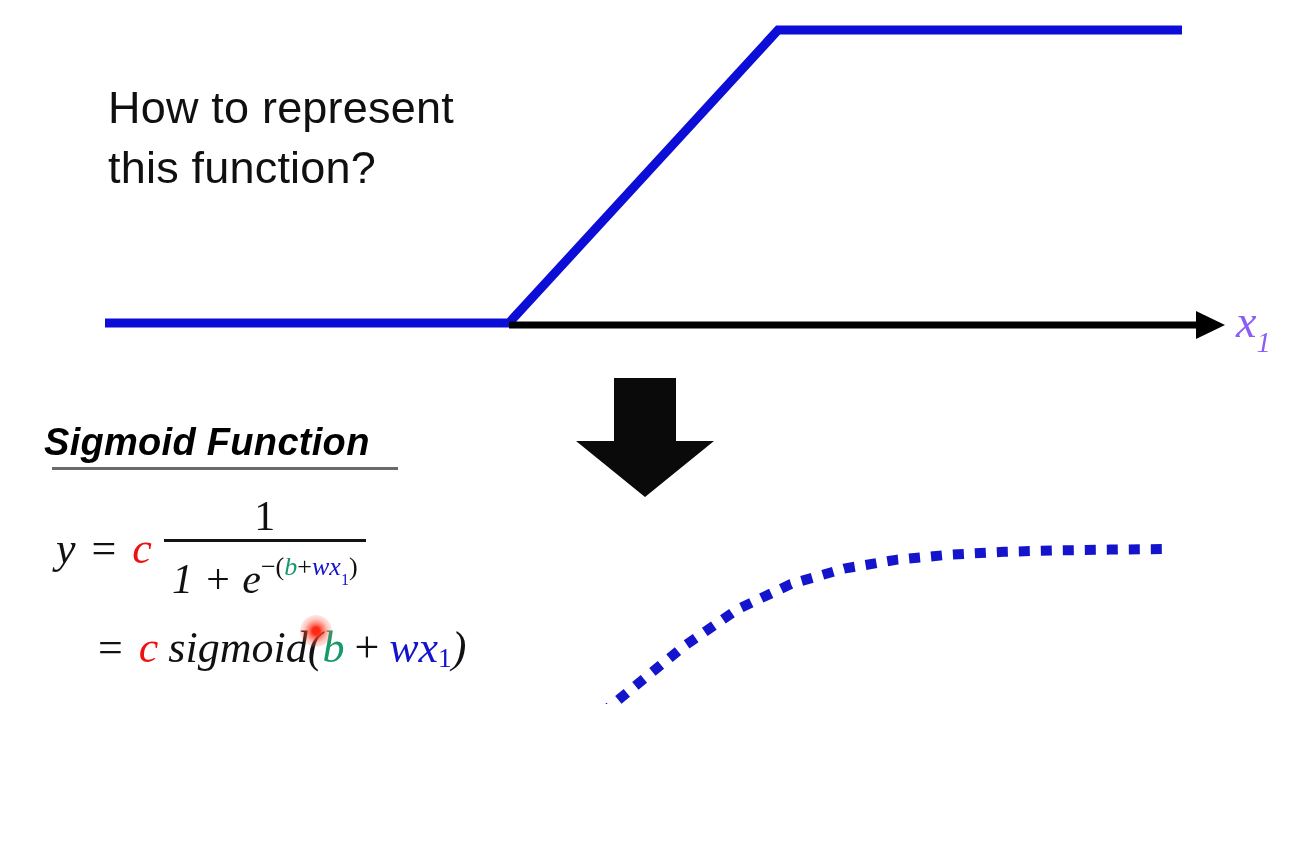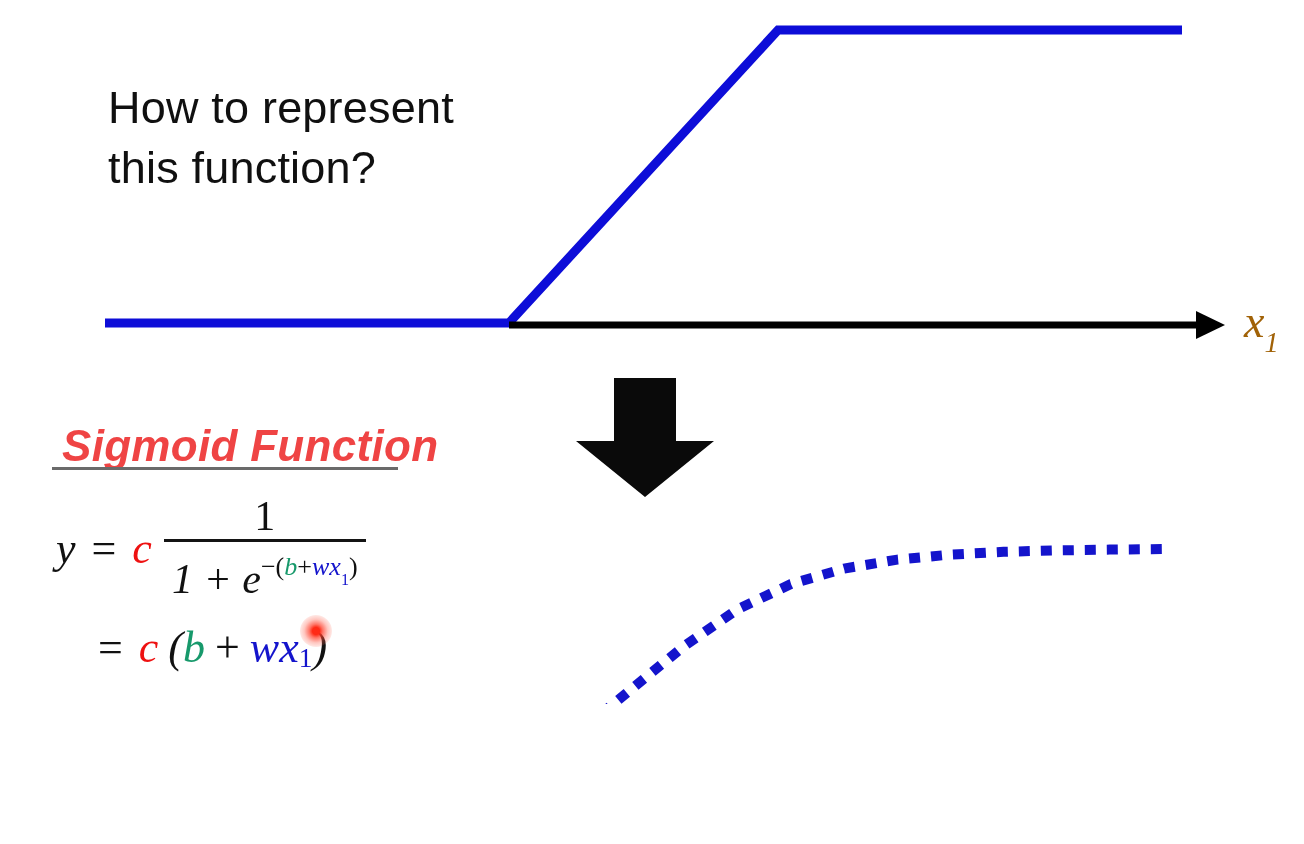--- a/index.html
+++ b/index.html
@@ -28,27 +28,27 @@
     font-size: 45px;
     line-height: 1.33;
     color: #101010;
     white-space: pre-line;
     letter-spacing: 0.2px;
   }
 
   
   .sigmoid-title {
     position: absolute;
-    left: 62px;
+    left: 44px;
     top: 421px;
     font-family: "Liberation Sans", sans-serif;
     font-weight: bold;
     font-style: italic;
-    font-size: 44px;
-    color: #ef4444;
+    font-size: 38px;
+    color: #000000;
     letter-spacing: 0.3px;
   }
   .sigmoid-rule {
     position: absolute;
     left: 52px;
     top: 467px;
     width: 346px;
     height: 3px;
     background: #6a6a6a;
   }
@@ -191,32 +191,33 @@
       <span class="bar"></span>
       <span class="den"><span class="it">1 + e</span><span class="sup"><span>−</span><span>(</span><span class="it green">b</span><span>+</span><span class="it blue">w</span><span class="it blue">x</span><span class="sub blue">1</span><span>)</span></span></span>
     </span>
   </div>
 
   <div class="formula formula-line2">
     <span>=</span>
     <span class="gap-m"></span>
     <span class="it red">c</span>
     <span class="gap-s"></span>
+    <span class="it">sigmoid</span>
       <span class="it">(</span>
       <span class="it green">b</span>
       <span class="gap-s"></span>
       <span>+</span>
       <span class="gap-s"></span>
       <span class="it blue">w</span>
       <span class="it blue">x</span>
       <span class="sub blue">1</span>
       <span class="it">)</span>
   </div>
 
   <div class="laser"></div>
 
-  <div style="position:absolute; left:1236px; top:295px; font-family:'Liberation Serif',serif; font-size:46px; font-style:italic; color:#a16207;margin-left:8px;"><span>x</span><span class="sub">1</span></div>
+  <div style="position:absolute; left:1236px; top:295px; font-family:'Liberation Serif',serif; font-size:46px; font-style:italic; color:#8b5cf6;"><span>x</span><span class="sub">1</span></div>
 
   <div style="position:absolute; left:1236px; top:803px; font-family:'Liberation Serif',serif; font-size:46px; font-style:italic; color:#0a0a0a;"><span>x</span><span class="sub">1</span></div>
 
   <div class="overlay-bar"></div>
 
 </div>
 
 </body></html>

